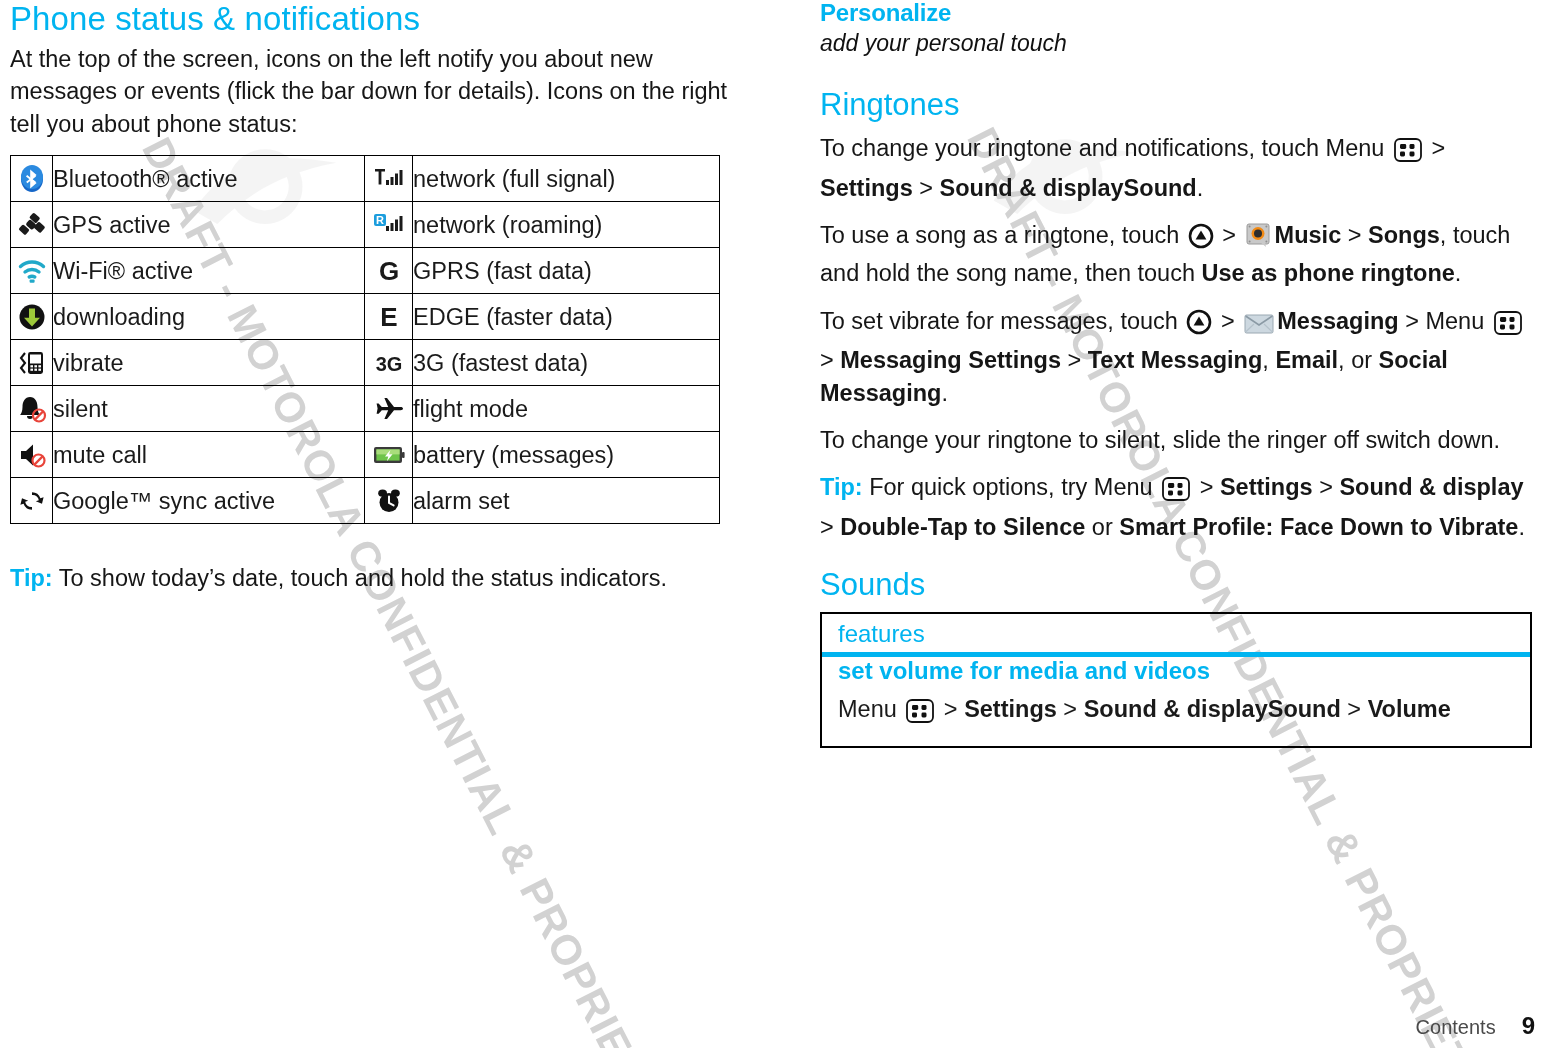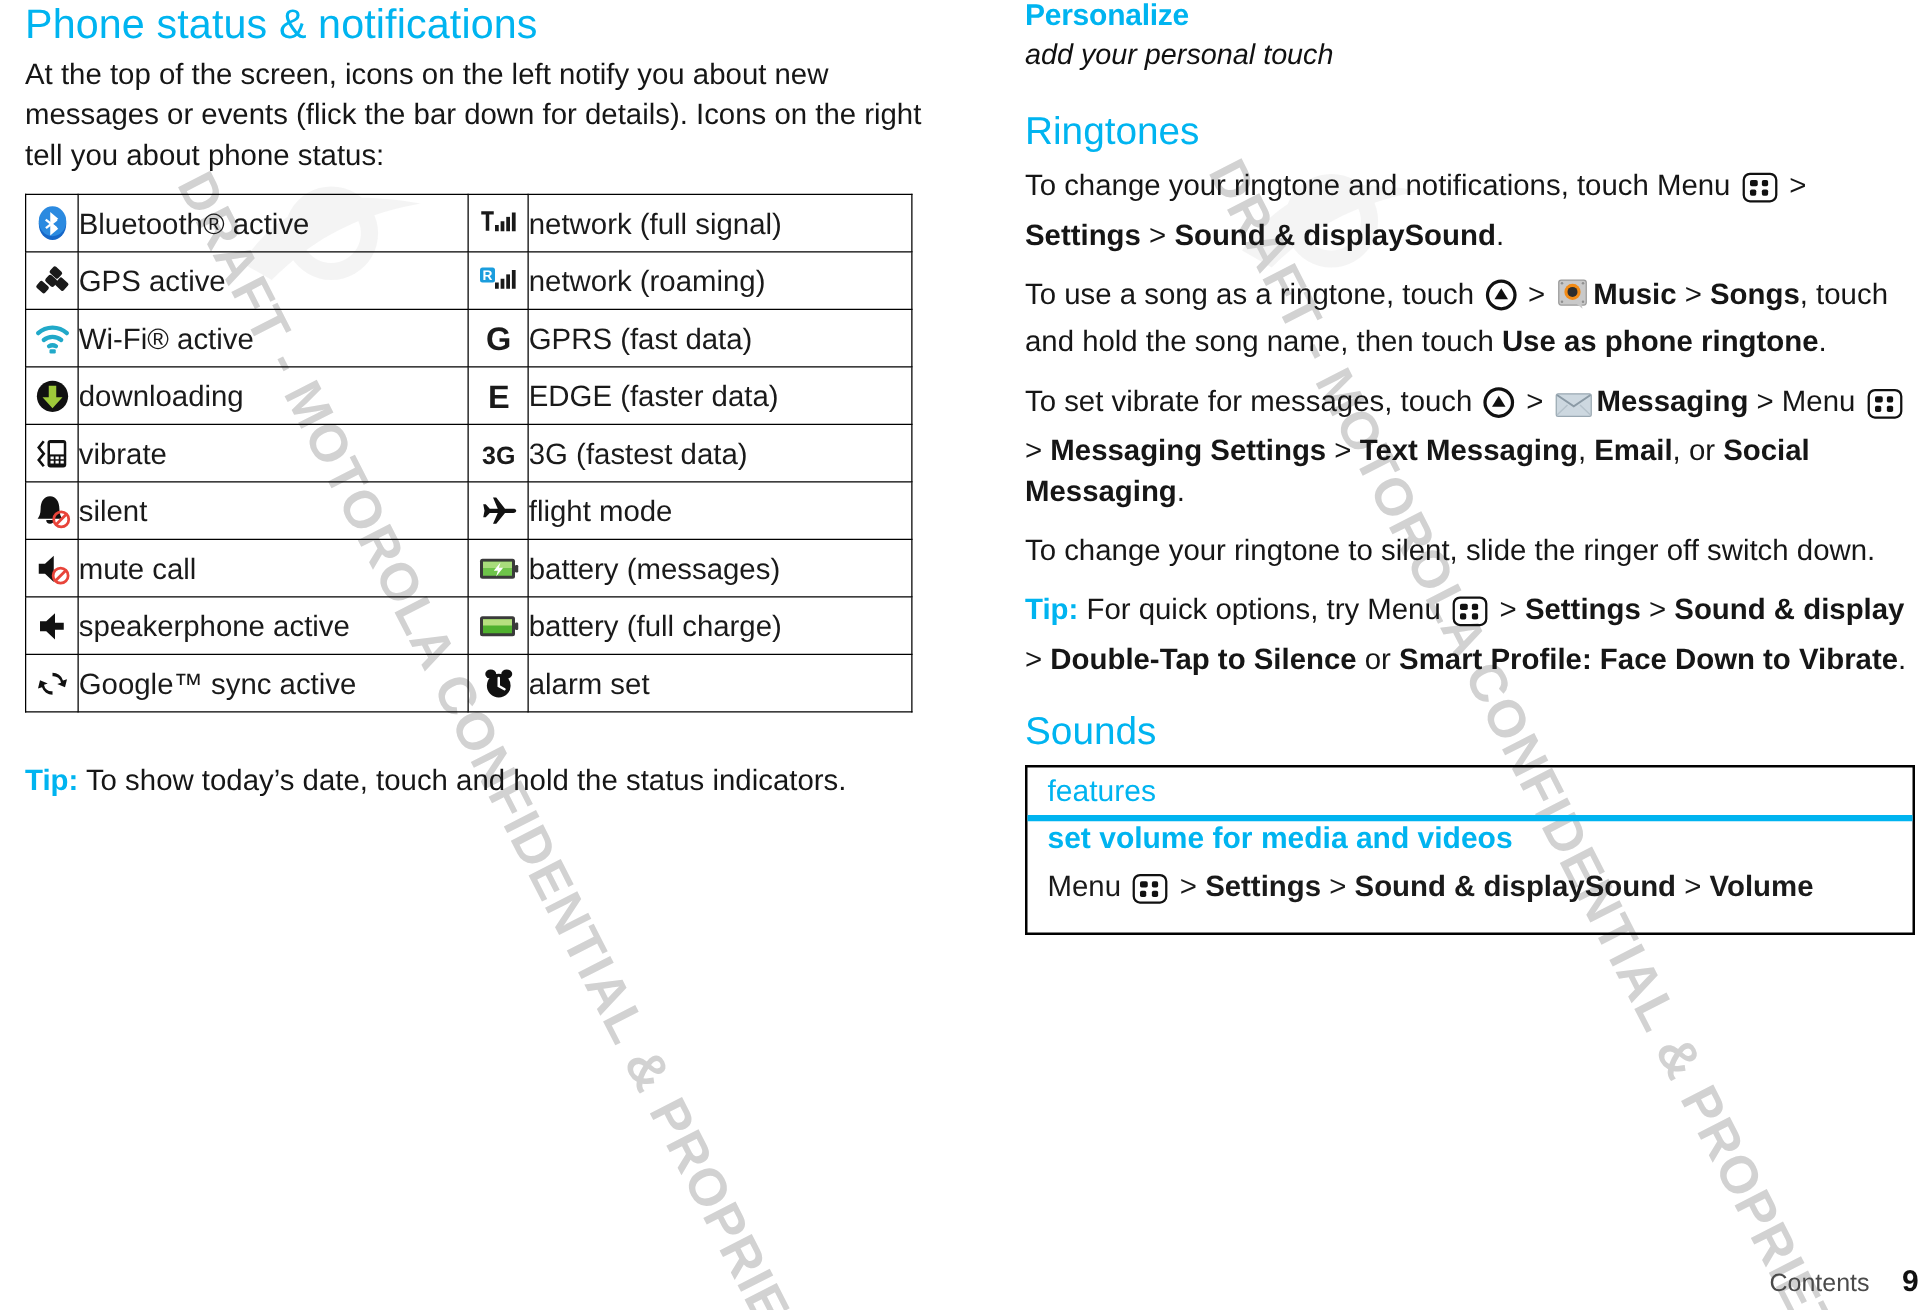--- a/index.html
+++ b/index.html
@@ -31,21 +31,21 @@
   .wm-b{ left:1000px; top:120px; font-size:42px; transform:rotate(63deg); }
   .wm-logo{
     position:absolute; width:170px; height:170px; opacity:.22;
   }
   .wm-logo svg{ width:100%; height:100%; display:block; }
   .wm-logo-1{ left:180px; top:105px; }
   .wm-logo-2{ left:980px; top:95px; }
 
   
   .page{ position:absolute; inset:0; z-index:10; }
-  .col-left{ position:absolute; left:20px; top:0px; width:740px; }
+  .col-left{ position:absolute; left:10px; top:0px; width:740px; }
   .col-right{ position:absolute; left:820px; top:0px; width:715px; }
 
   h1.sec-title{
     font-size:33px; font-weight:normal; color:#00b4f0;
     margin:0 0 4px 0; line-height:1.18; letter-spacing:.1px;
   }
   h1.chap-title{
     font-size:24px; font-weight:bold; color:#00b4f0;
     margin:0 0 3px 0; line-height:1.12; letter-spacing:-.2px;
   }
@@ -285,38 +285,20 @@
                   <rect x="2" y="4" width="28" height="16" rx="2" fill="#3a3a3a"></rect>
                   <rect x="30" y="9" width="2.6" height="6" rx="1" fill="#3a3a3a"></rect>
                   <rect x="4.4" y="6.4" width="23.2" height="11.2" fill="#6ec44a"></rect>
                   <rect x="4.4" y="6.4" width="23.2" height="5" fill="#a9dd7c"></rect>
                   <path d="M18.4 6.9 L13 13.6 h3.3 l-1.4 4.6 l5.6 -7 h-3.4 Z" fill="#fff"></path>
                 </svg></span>
           </td>
           <td class="lbl">battery (messages)</td>
         </tr>
 
-        <tr>
-          <td class="ico">
-            <span class="ic"><svg width="30" height="30" viewBox="0 0 30 30">
-                  <path d="M5 11 h5 L17 4.5 v21 L10 19 H5 Z" fill="#111"></path>
-                  <rect x="17" y="12.2" width="7" height="5.6" fill="#111"></rect>
-                </svg></span>
-          </td>
-          <td class="lbl l1">speakerphone active</td>
-          <td class="ico i2">
-            <span class="ic"><svg width="34" height="24" viewBox="0 0 34 24">
-                  <rect x="2" y="4" width="28" height="16" rx="2" fill="#3a3a3a"></rect>
-                  <rect x="30" y="9" width="2.6" height="6" rx="1" fill="#3a3a3a"></rect>
-                  <rect x="4.4" y="6.4" width="23.2" height="11.2" fill="#4fb12e"></rect>
-                  <rect x="4.4" y="6.4" width="23.2" height="5" fill="#b6e07f"></rect>
-                </svg></span>
-          </td>
-          <td class="lbl">battery (full charge)</td>
-        </tr>
 
         <tr>
           <td class="ico">
             <span class="ic"><svg width="30" height="30" viewBox="0 0 30 30">
                   <path d="M15 6.2 a8.8 8.8 0 0 1 8.4 6.1 l3.2 -1 l-1.6 6.5 l-6.2 -2.6 l3 -1 A6 6 0 0 0 15 9 Z" fill="#111"></path>
                   <path d="M15 23.8 a8.8 8.8 0 0 1 -8.4 -6.1 l-3.2 1 l1.6 -6.5 l6.2 2.6 l-3 1 A6 6 0 0 0 15 21 Z" fill="#111"></path>
                 </svg></span>
           </td>
           <td class="lbl l1">Google™ sync active</td>
           <td class="ico i2">

